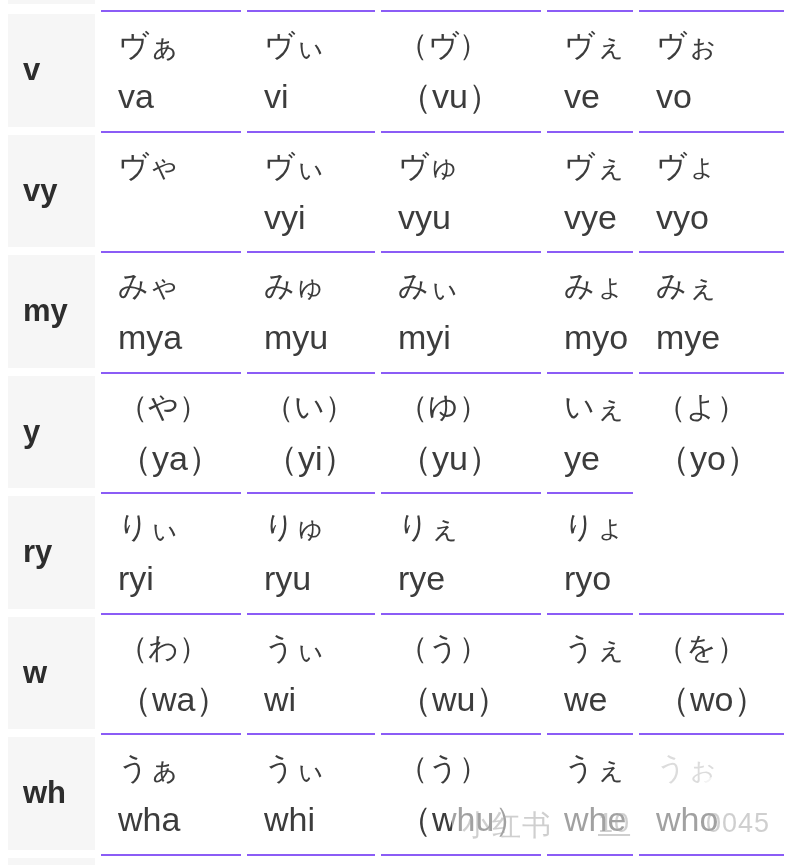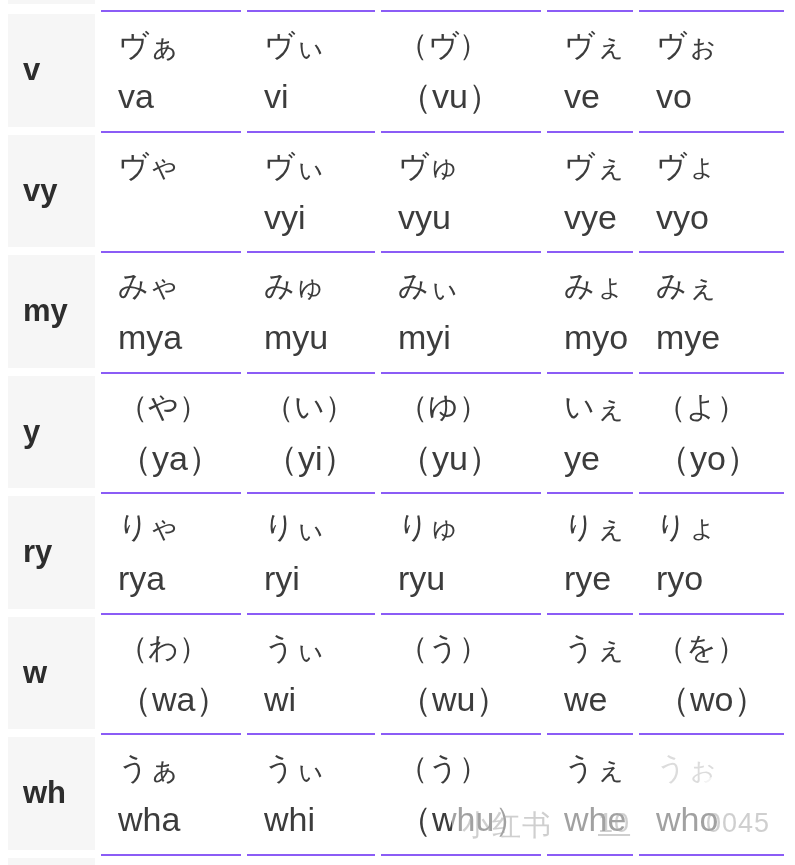--- a/index.html
+++ b/index.html
@@ -173,24 +173,20 @@
       </div>
       <div class="cell">
         <div class="kana">（よ）</div>
         <div class="romaji">（yo）</div>
       </div>
     </div>
 
     <div class="row">
       <div class="label-cell">ry</div>
       <div class="cell">
-        <div class="kana">りゃ</div>
-        <div class="romaji">rya</div>
-      </div>
-      <div class="cell">
         <div class="kana">りぃ</div>
         <div class="romaji">ryi</div>
       </div>
       <div class="cell">
         <div class="kana">りゅ</div>
         <div class="romaji">ryu</div>
       </div>
       <div class="cell">
         <div class="kana">りぇ</div>
         <div class="romaji">rye</div>

